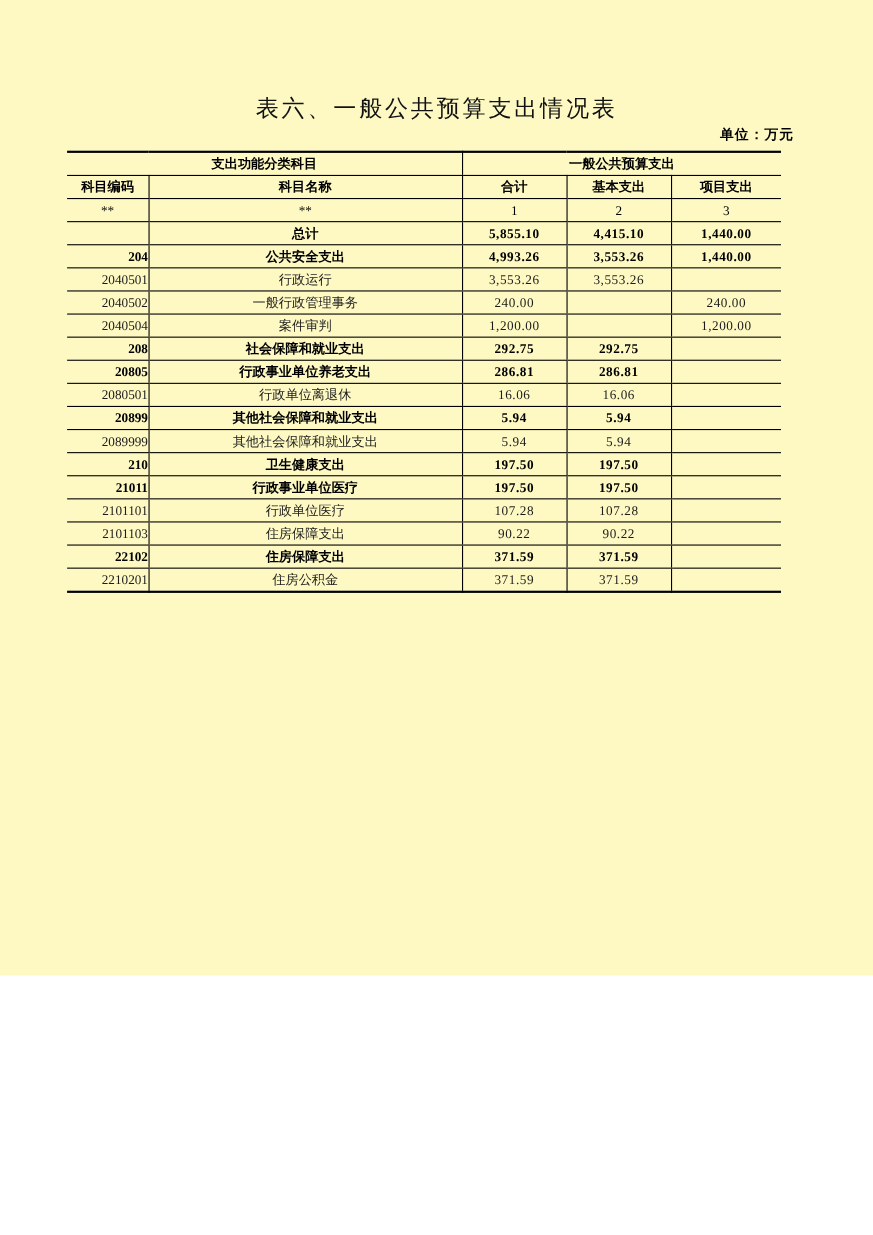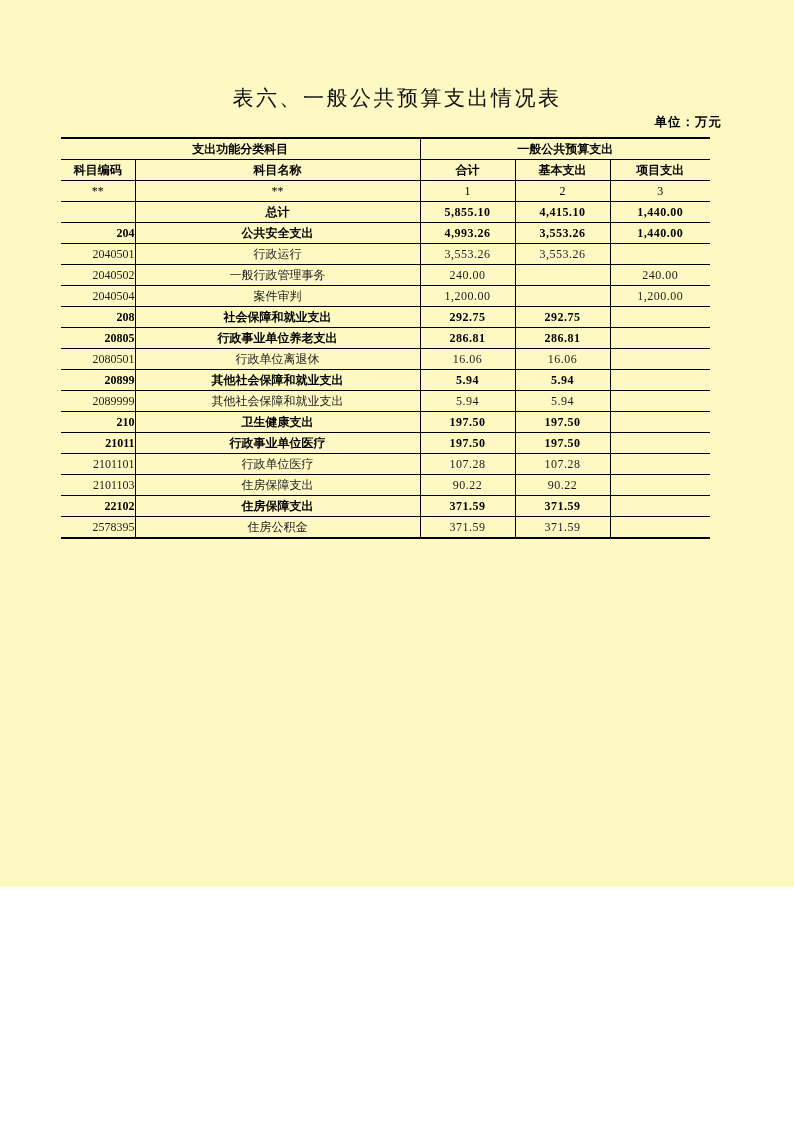--- a/index.html
+++ b/index.html
@@ -203,21 +203,21 @@
         <td class="num"></td>
       </tr>
       <tr class="b">
         <td class="code">22102</td>
         <td class="name">住房保障支出</td>
         <td class="num">371.59</td>
         <td class="num">371.59</td>
         <td class="num"></td>
       </tr>
       <tr class="r">
-        <td class="code">2578395</td>
+        <td class="code">2210201</td>
         <td class="name">住房公积金</td>
         <td class="num">371.59</td>
         <td class="num">371.59</td>
         <td class="num"></td>
       </tr>
     </tbody>
   </table>
 
   <div class="pagenum">26</div>
 

